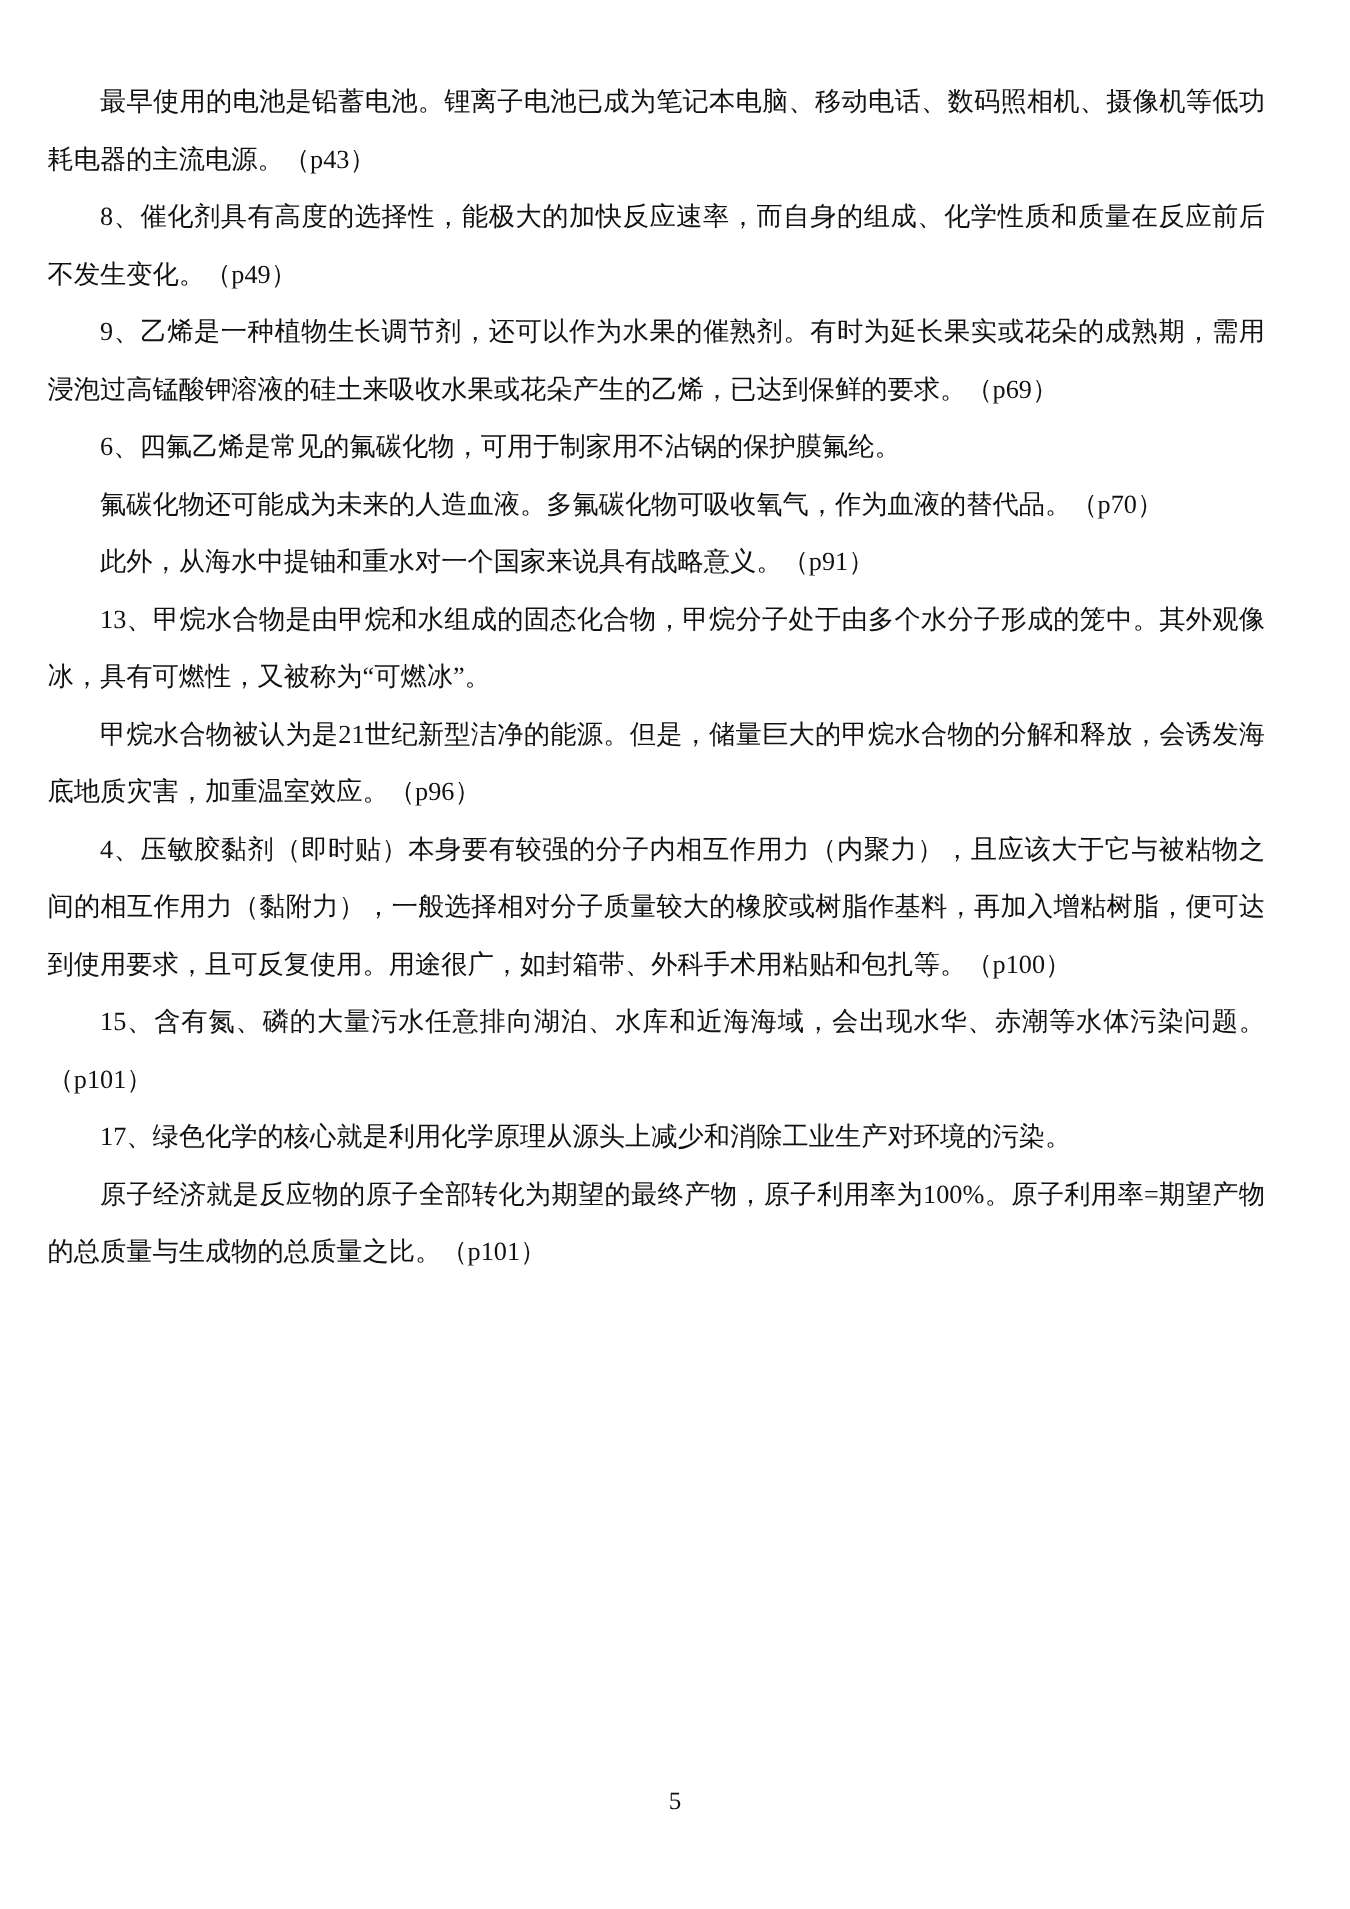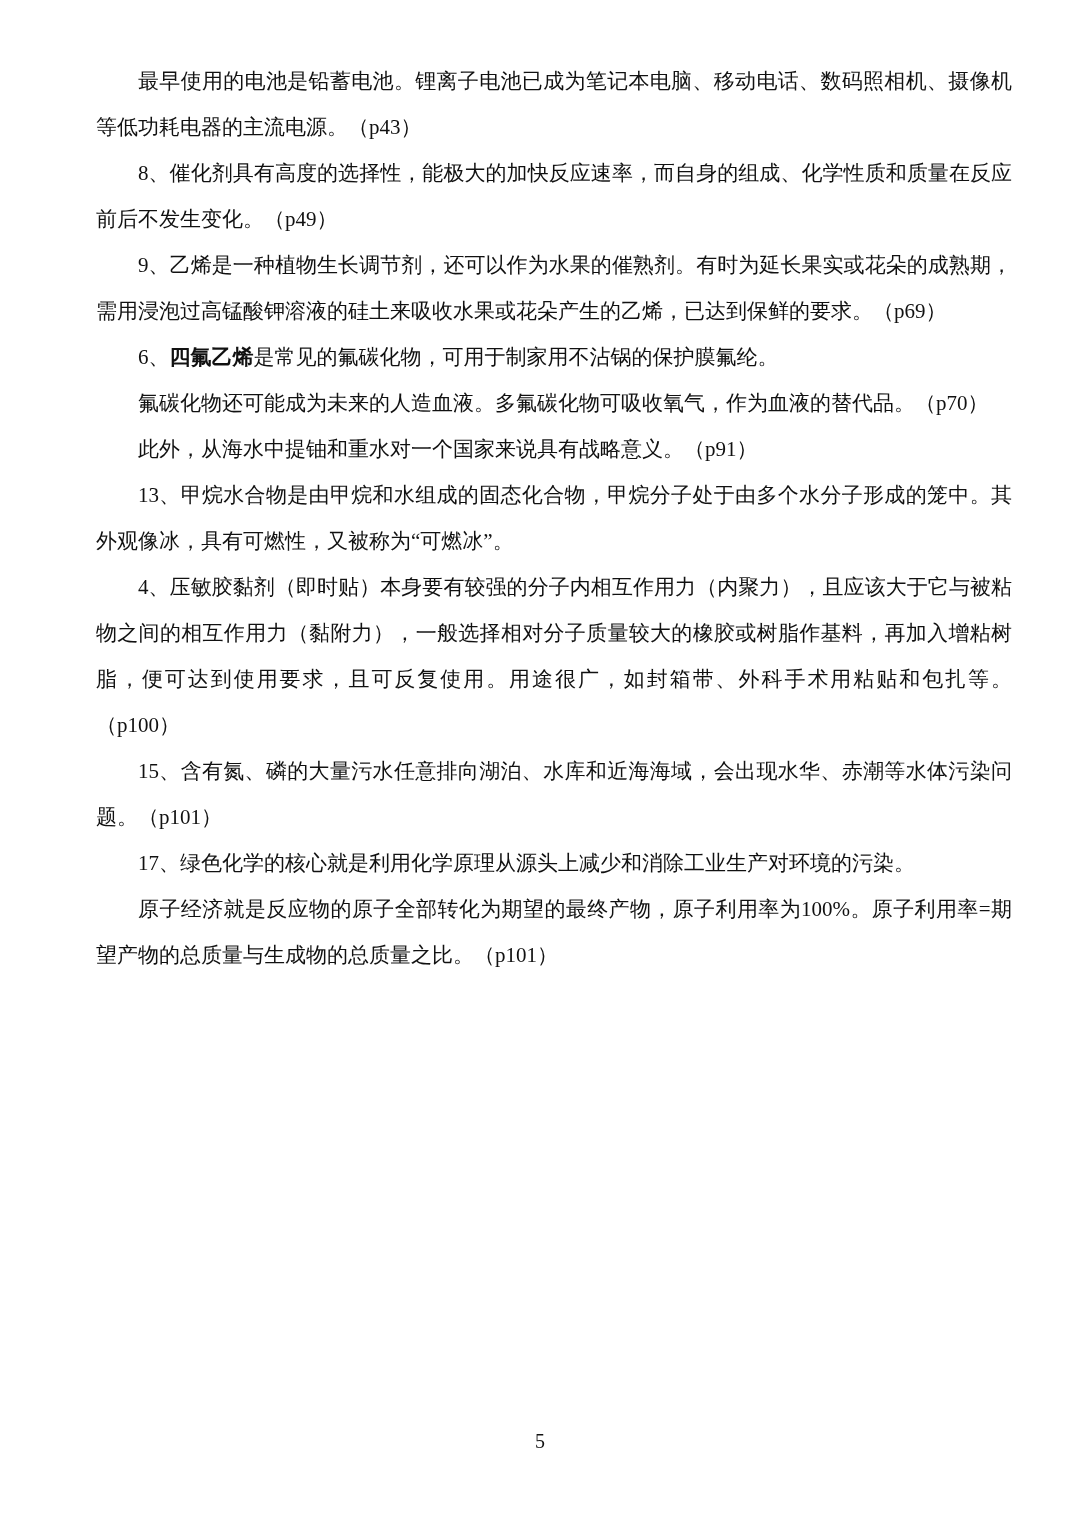--- a/index.html
+++ b/index.html
@@ -11,31 +11,31 @@
   .page {
     position: relative;
     width: 1080px;
     height: 1527px;
     margin: 0 auto;
     background: #ffffff;
     font-family: "Liberation Serif", "DejaVu Serif", serif;
     font-size: 21px;
     line-height: 46px;
     color: #111111;
-    padding: 58px 68px 140px 96px;
+    padding: 58px 68px 140px 38px;
     text-align: justify;
     overflow: hidden;
   }
   p.para {
     margin: 0;
     padding: 0;
     text-indent: 2em;
   }
   .bold-term {
-    font-weight: bold;
+    font-weight: normal;
   }
   sub.chem {
     font-size: 0.62em;
     line-height: 0;
   }
   .page-footer {
     position: absolute;
     left: 0;
     right: 0;
     bottom: 74px;
@@ -60,20 +60,21 @@
   <p class="para"><span>6、</span><span class="bold-term">四氟乙烯</span><span>是常见的氟碳化物，可用于制家用不沾锅的保护膜氟纶。</span></p>
 
   <p class="para">氟碳化物还可能成为未来的人造血液。多氟碳化物可吸收氧气，作为血液的替代品。（p70）</p>
 
 
 
   <p class="para">此外，从海水中提铀和重水对一个国家来说具有战略意义。（p91）</p>
 
   <p class="para">13、甲烷水合物是由甲烷和水组成的固态化合物，甲烷分子处于由多个水分子形成的笼中。其外观像冰，具有可燃性，又被称为“可燃冰”。</p>
 
+  <p class="para">甲烷水合物被认为是21世纪新型洁净的能源。但是，储量巨大的甲烷水合物的分解和释放，会诱发海底地质灾害，加重温室效应。（p96）</p>
 
   <p class="para">4、压敏胶黏剂（即时贴）本身要有较强的分子内相互作用力（内聚力），且应该大于它与被粘物之间的相互作用力（黏附力），一般选择相对分子质量较大的橡胶或树脂作基料，再加入增粘树脂，便可达到使用要求，且可反复使用。用途很广，如封箱带、外科手术用粘贴和包扎等。（p100）</p>
 
   <p class="para">15、含有氮、磷的大量污水任意排向湖泊、水库和近海海域，会出现水华、赤潮等水体污染问题。（p101）</p>
 
   <p class="para">17、绿色化学的核心就是利用化学原理从源头上减少和消除工业生产对环境的污染。</p>
 
   <p class="para">原子经济就是反应物的原子全部转化为期望的最终产物，原子利用率为100%。原子利用率=期望产物的总质量与生成物的总质量之比。（p101）</p>
 
   <div class="page-footer"><span>5</span></div>

